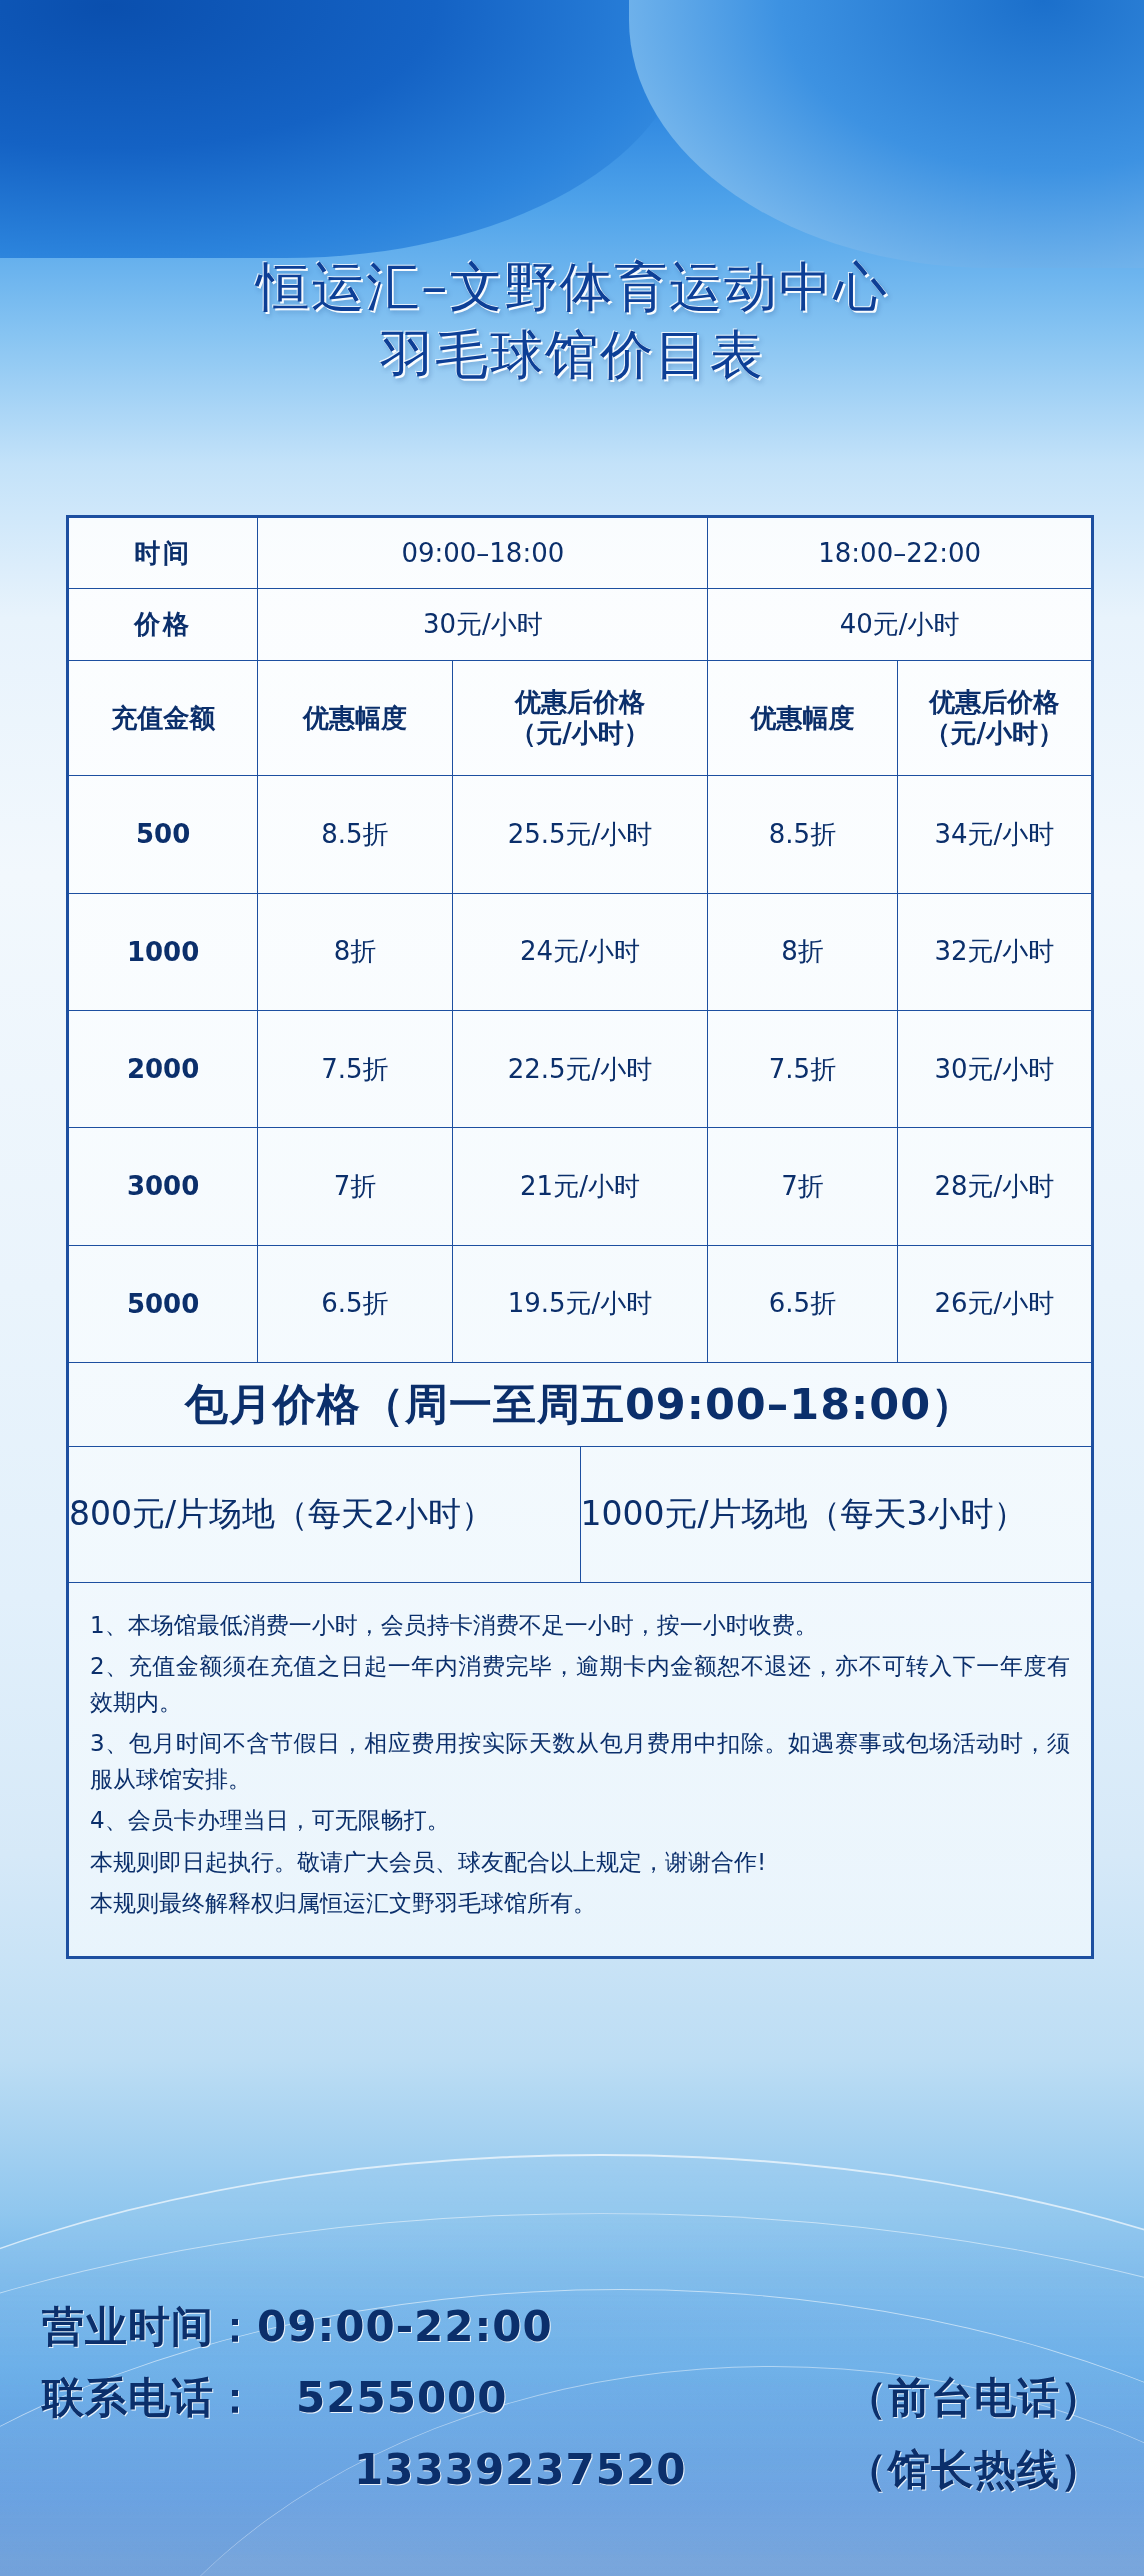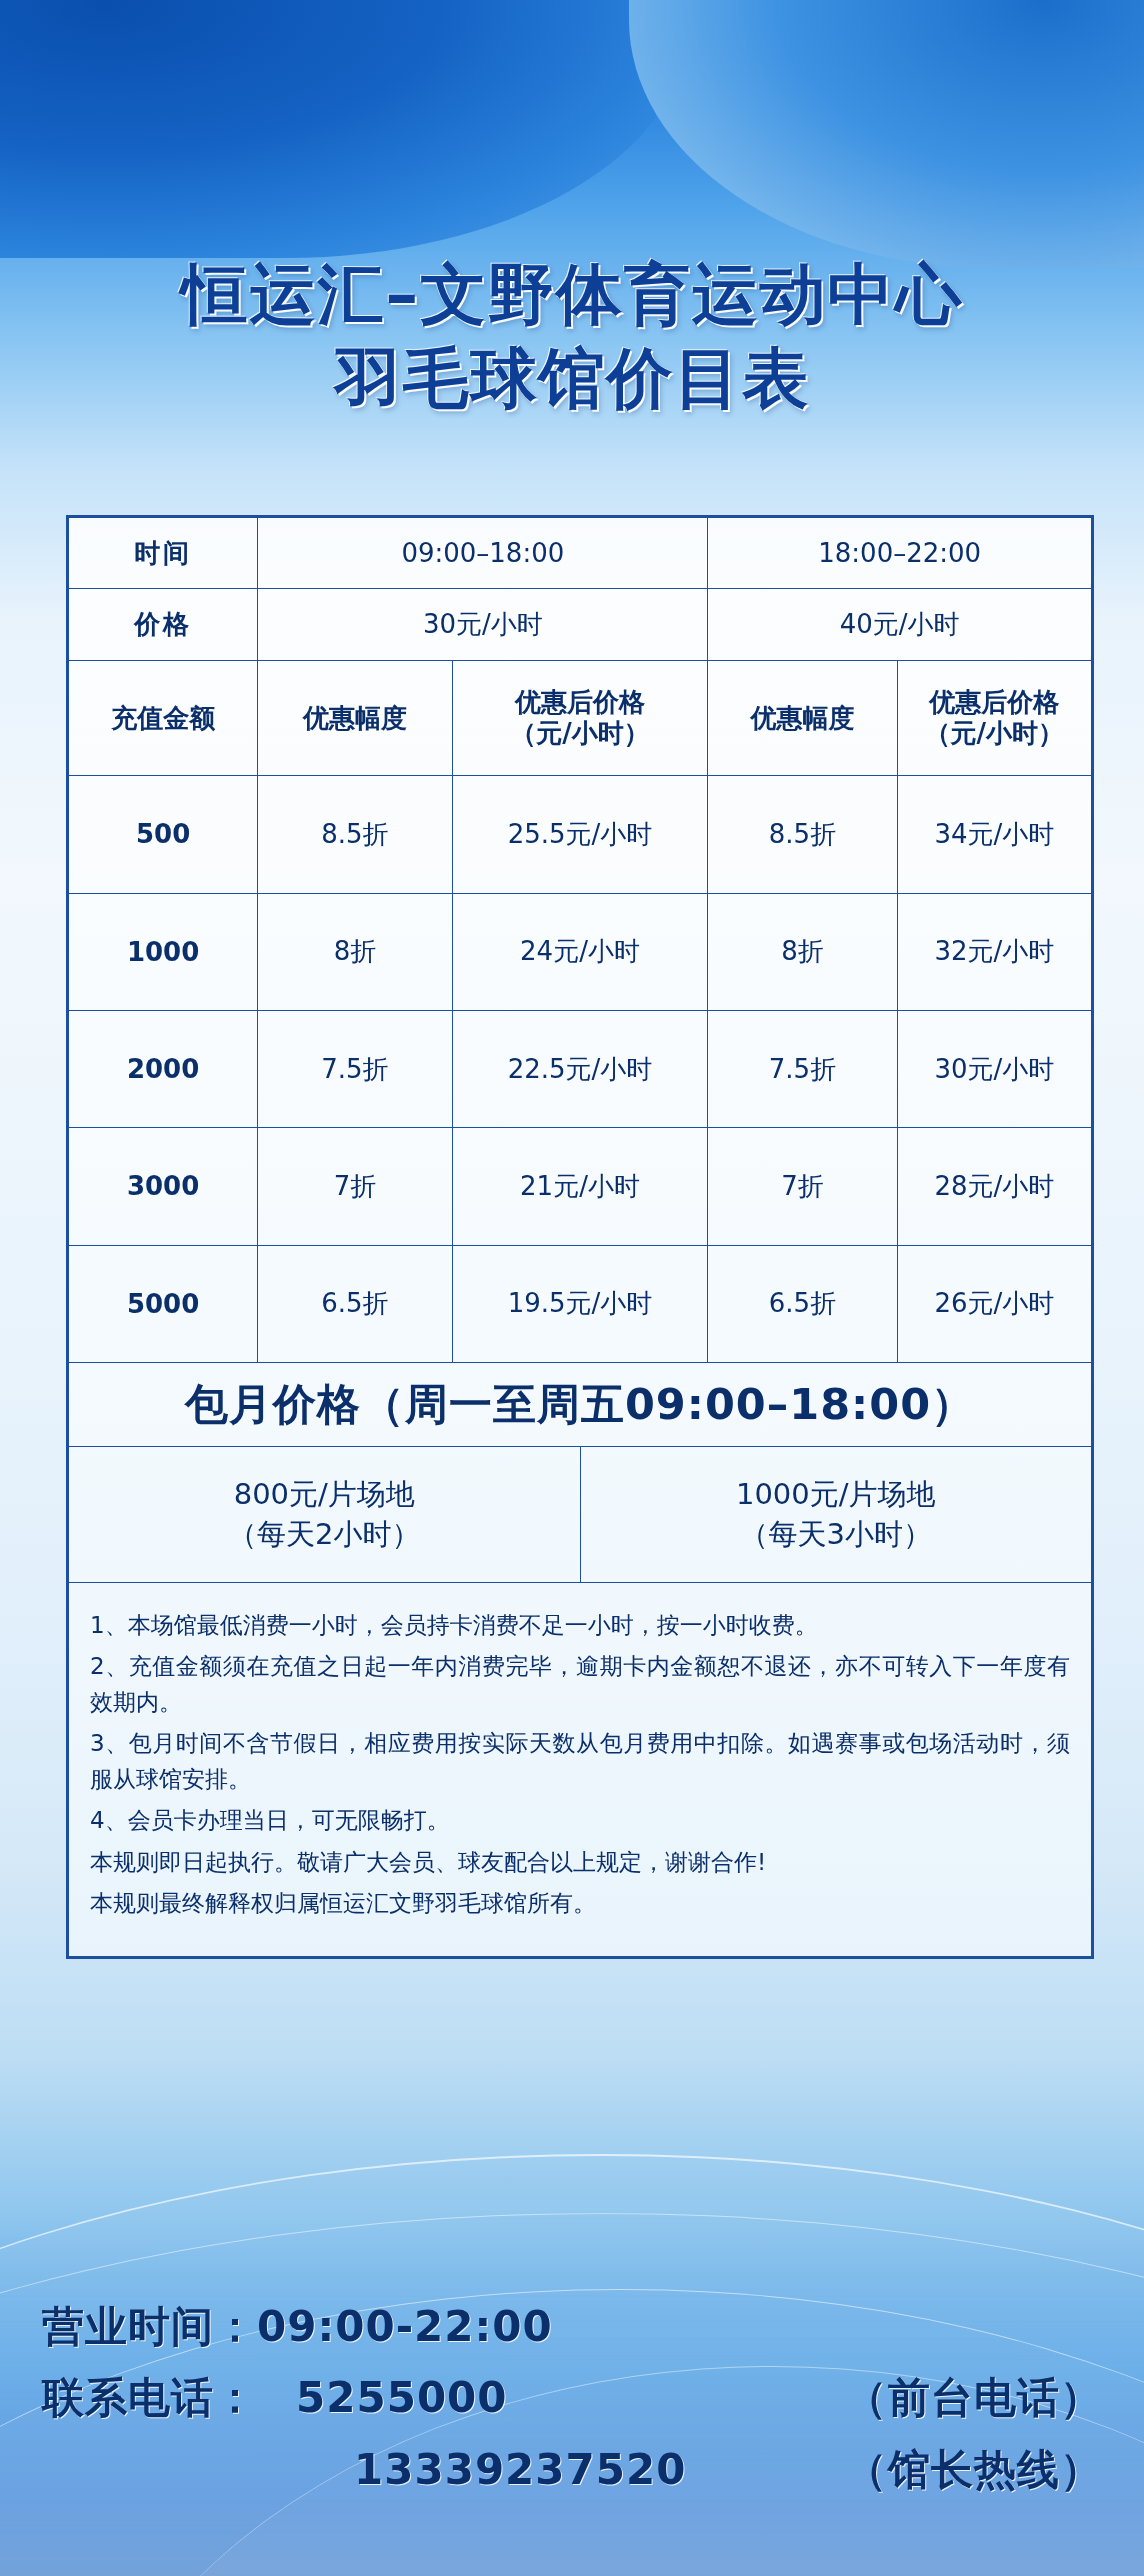--- a/index.html
+++ b/index.html
@@ -143,22 +143,22 @@
   
   .title-block {
     position: absolute;
     left: 0;
     top: 253px;
     width: 1145px;
     text-align: center;
   }
   .title-line {
     font-family: "DejaVu Sans", "Liberation Sans", sans-serif;
-    font-weight: bold;
-    font-size: 66px;
+    font-weight: normal;
+    font-size: 53px;
     letter-spacing: 1.9px;
     color: #0d3f96;
     line-height: 1.28;
     text-shadow:
       1.9px 1.9px 0 rgba(255,255,255,0.95),
       -1px -1px 0 rgba(255,255,255,0.8),
       2.9px 3.8px 5.7px rgba(10,50,120,0.25);
   }
 
   
@@ -221,25 +221,24 @@
   .monthly-row {
     display: flex;
     border: 1.9px solid #1d4fa0;
     border-top: none;
     box-sizing: border-box;
   }
   .monthly-cell {
     flex: 1;
     height: 135px;
     display: flex;
-    flex-direction: column;
+    flex-direction: row;
     align-items: center;
-    justify-content: center;
-    font-family: "DejaVu Sans", "Liberation Sans", sans-serif;
-    font-size: 29px;
+    font-family: "DejaVu Sans", "Liberation Sans", sans-serif;
+    font-size: 33px;
     color: #0b2f6b;
     line-height: 1.35;
     box-sizing: border-box;
   }
   .monthly-cell.divider { border-left: 1.9px solid #1d4fa0; }
 
   .notes {
     border: 1.9px solid #1d4fa0;
     border-top: none;
     box-sizing: border-box;

